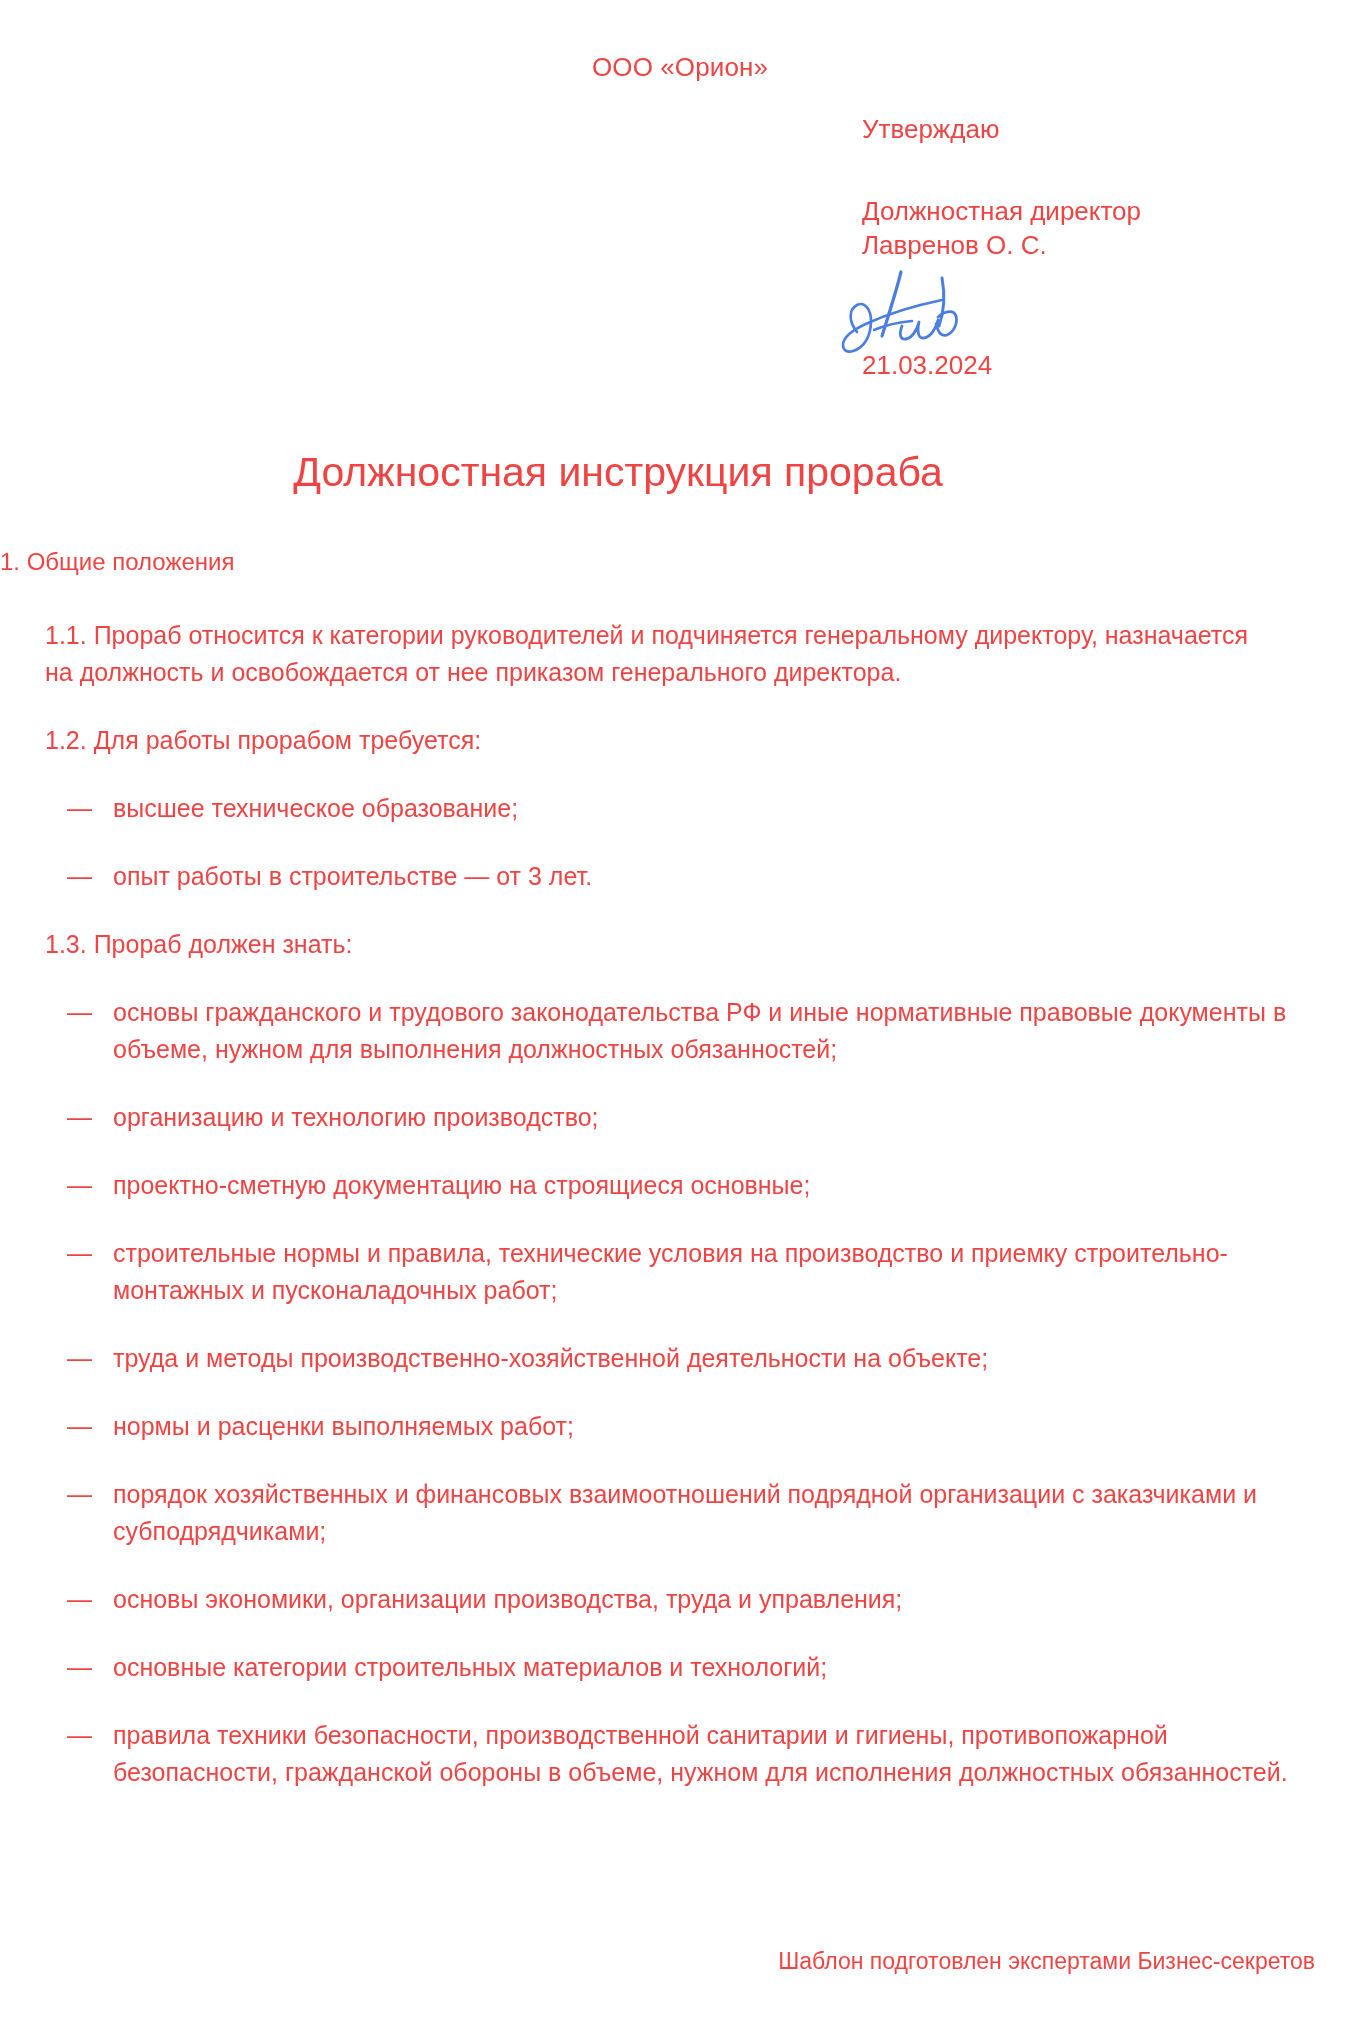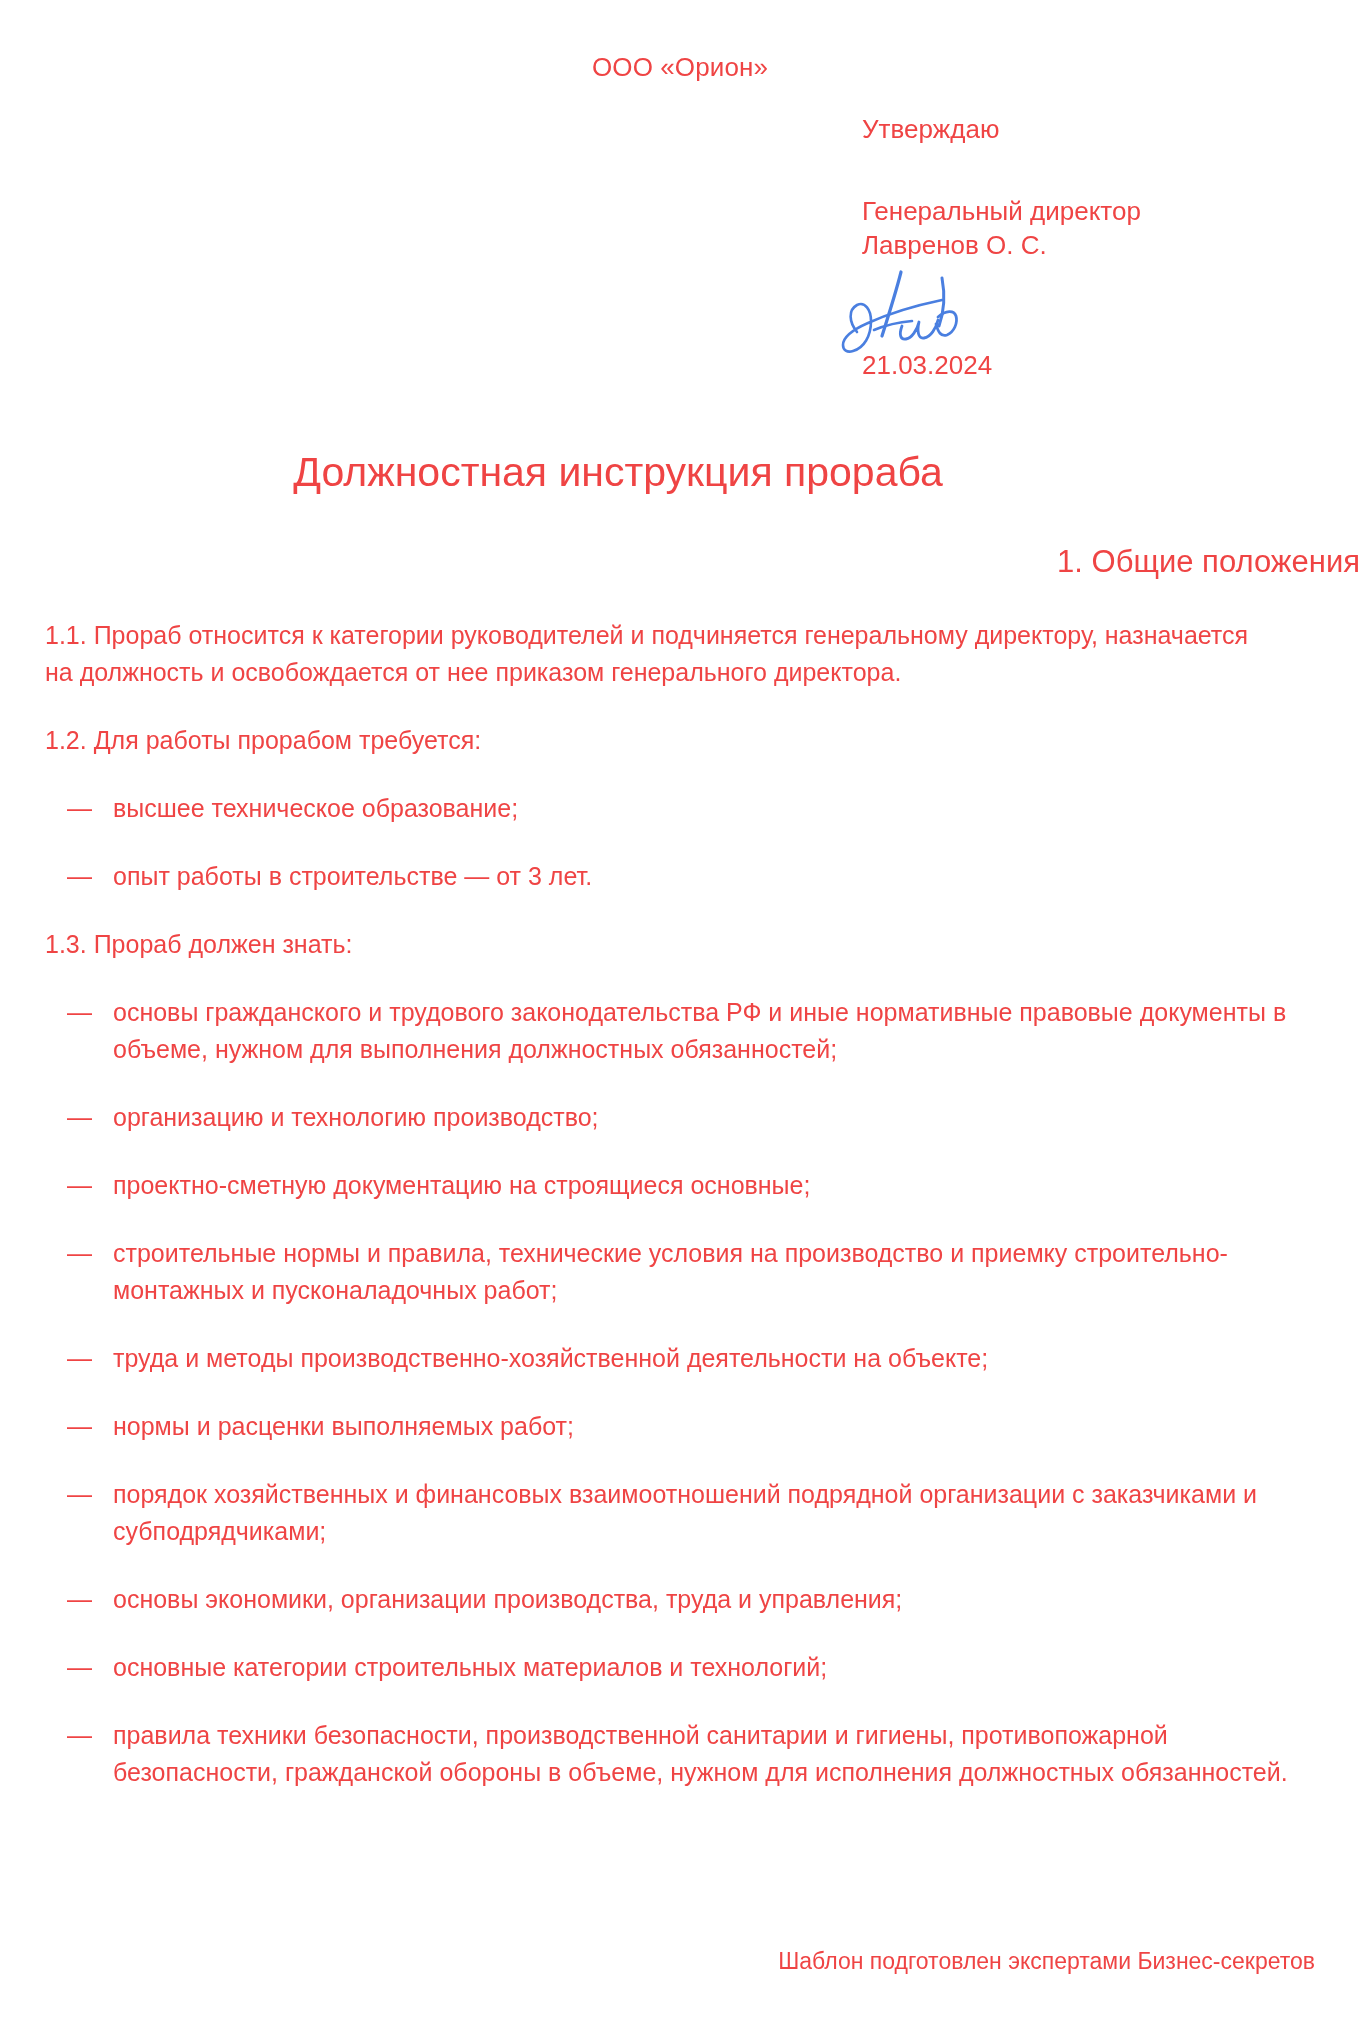--- a/index.html
+++ b/index.html
@@ -81,22 +81,22 @@
     line-height: 50px;
     font-weight: 400;
     margin: 0;
   }
 
   .section-heading {
     position: absolute;
     top: 542px;
     left: 0;
     width: 1360px;
-    text-align: right;
-    font-size: 31px;
+    text-align: left;
+    font-size: 24px;
     line-height: 40px;
     font-weight: 400;
     margin: 0;
   }
 
   
   .body-block {
     position: absolute;
     top: 617px;
     left: 45px;
@@ -143,21 +143,21 @@
 </style>
 </head>
 <body>
 
 <div class="page">
 
   <div class="org-line">ООО «Орион»</div>
 
   <div class="approval-block">
     <p class="approval-word">Утверждаю</p>
-    <p class="approver-role">Генеральный директор</p>
+    <p class="approver-role">Должностная директор</p>
     <p class="approver-name">Лавренов О. С.</p>
 
     <div class="signature-wrap">
       <svg class="signature-svg" viewBox="0 0 200 108" aria-hidden="true">
         <g fill="none" stroke="#4a7fe0" stroke-linecap="round" stroke-linejoin="round">
           <path d="M19 74 C11 64, 10 52, 19 47 C27 43, 33 52, 33 63 C33 78, 26 90, 15 93 C9 95, 5 92, 5 87 C5 80, 14 72, 30 65 C52 55, 80 47, 104 42" stroke-width="2.6"></path>
           <path d="M63 14 C59 30, 51 56, 44 78" stroke-width="3.2"></path>
           <path d="M36 72 C48 67, 62 64, 74 63" stroke-width="2.6"></path>
           <path d="M64 68 C61 76, 62 82, 68 81 C74 80, 79 72, 81 64 C79 73, 80 81, 86 80 C93 79, 98 70, 100 62" stroke-width="2.8"></path>
           <path d="M98 66 C100 74, 103 79, 109 77 C116 74, 120 65, 118 58 C116 52, 108 52, 100 59" stroke-width="2.8"></path>

